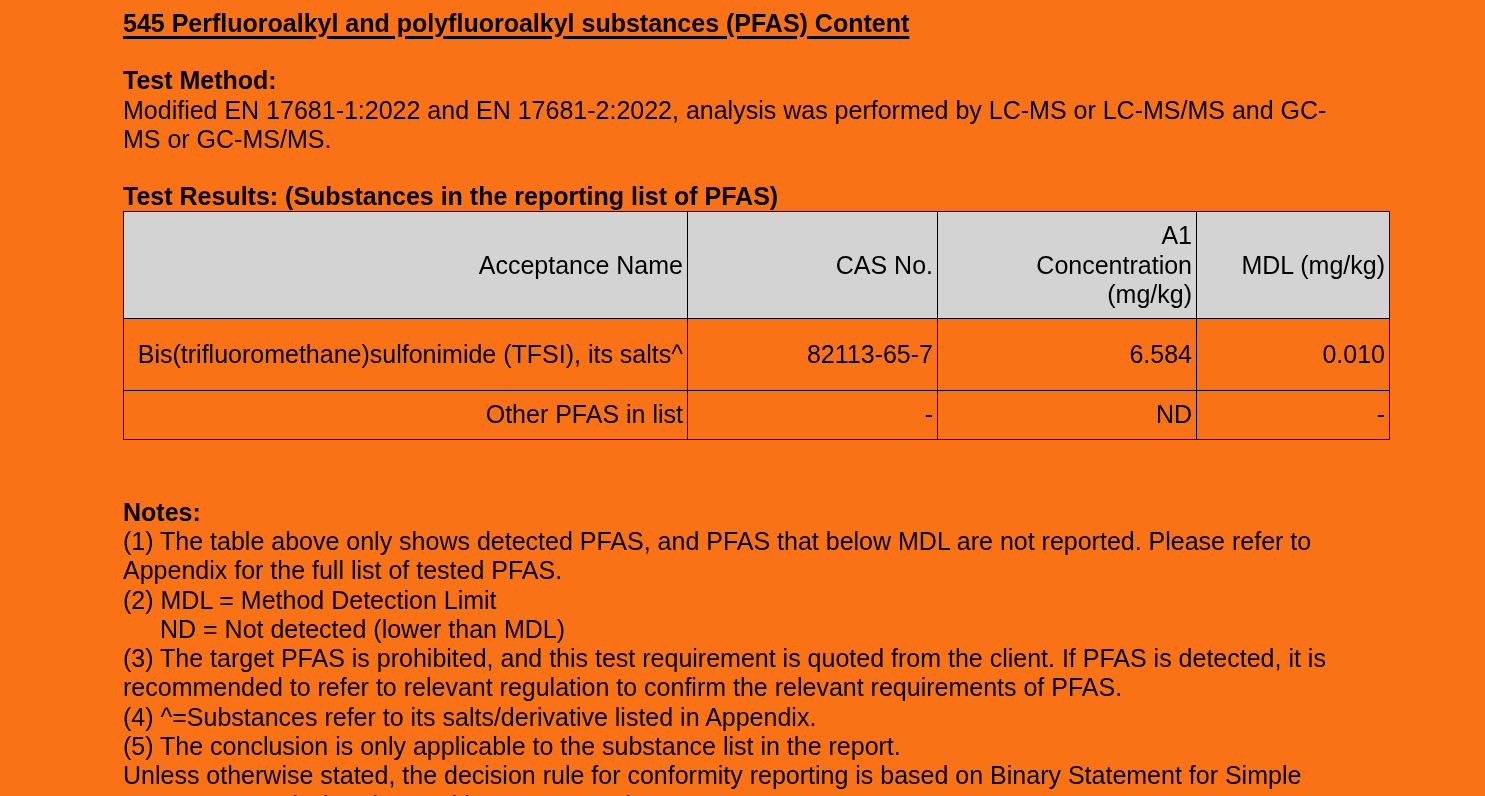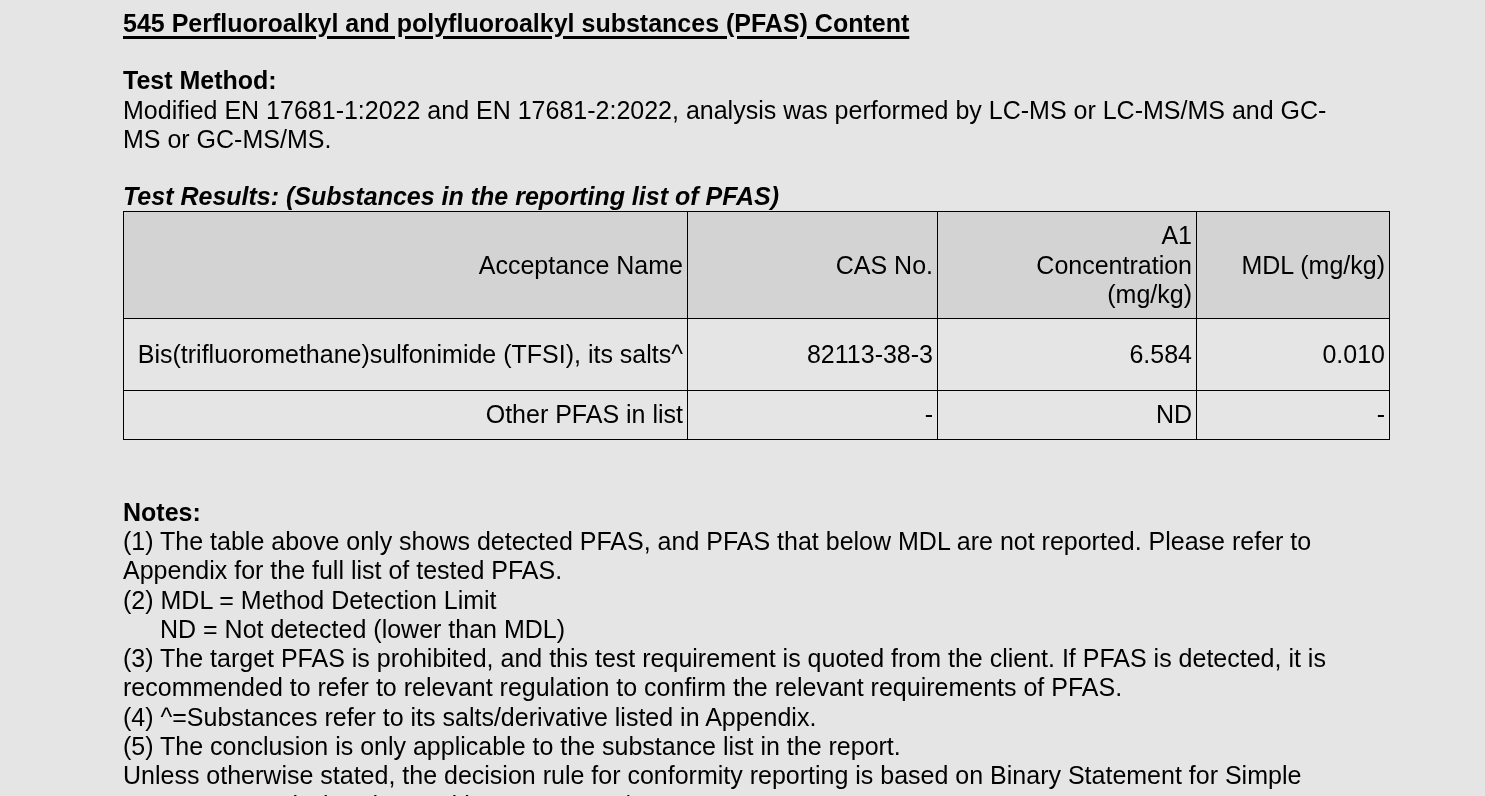--- a/index.html
+++ b/index.html
@@ -1,20 +1,20 @@
 <!DOCTYPE html>
 <html><head>
 <meta charset="utf-8">
 <style>
   html, body { margin: 0; padding: 0; background: #ffffff; }
   .page {
     position: relative;
     width: 1485px;
     height: 796px;
-    background: #e5e5e5;
+    background: #f97316;
     font-family: "Liberation Sans", sans-serif;
     font-size: 25px;
     line-height: 29.3px;
     color: #000000;
     overflow: hidden;
   }
   .content {
     position: absolute;
     left: 123px;
     top: 9px;
@@ -27,21 +27,21 @@
     font-size: 25px;
     font-weight: bold;
     line-height: 29.3px;
   }
   .page-title .u {
     text-decoration: underline;
     text-decoration-thickness: 2.5px;
     text-underline-offset: 4px;
   }
   .test-method-section { margin-top: 28px; }
-  .results-heading { margin-top: 28px; font-style: italic; }
+  .results-heading { margin-top: 28px; }
   table.results {
     border-collapse: collapse;
     table-layout: fixed;
     width: 1230px;
     margin-top: 0;
   }
   table.results, table.results th, table.results td {
     border: 1.5px solid #000000;
   }
   table.results th, table.results td {
@@ -86,21 +86,21 @@
           <th class="header-cell col-cas">CAS No.</th>
           <th class="header-cell col-conc pre-line">A1
 Concentration
 (mg/kg)</th>
           <th class="header-cell col-mdl">MDL (mg/kg)</th>
         </tr>
       </thead>
       <tbody>
         <tr class="row-main">
           <td>Bis(trifluoromethane)sulfonimide (TFSI), its salts^</td>
-          <td>82113-38-3</td>
+          <td>82113-65-7</td>
           <td>6.584</td>
           <td>0.010</td>
         </tr>
         <tr class="row-other">
           <td>Other PFAS in list</td>
           <td>-</td>
           <td>ND</td>
           <td>-</td>
         </tr>
       </tbody>

